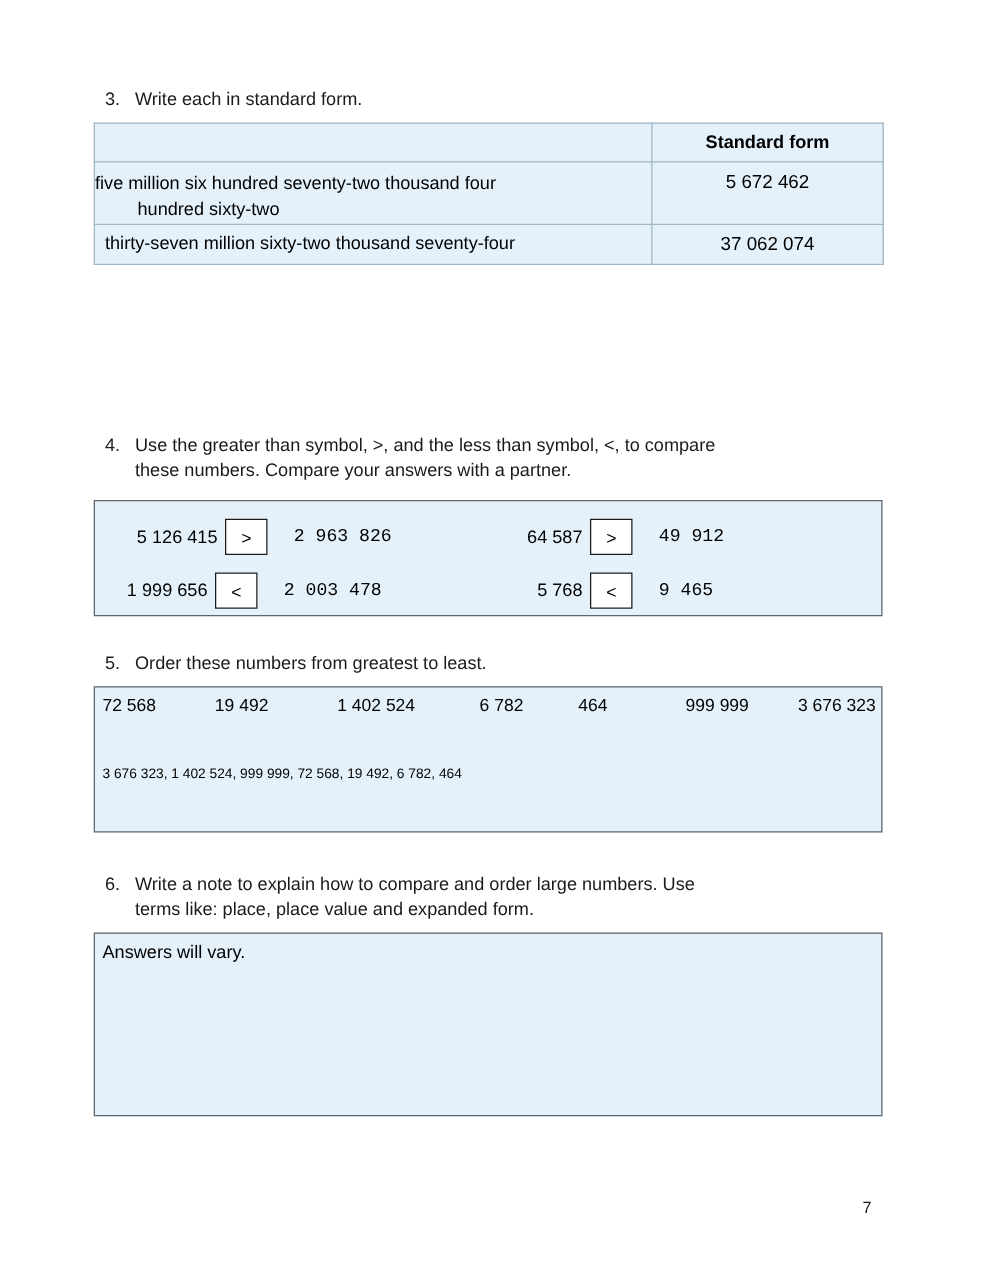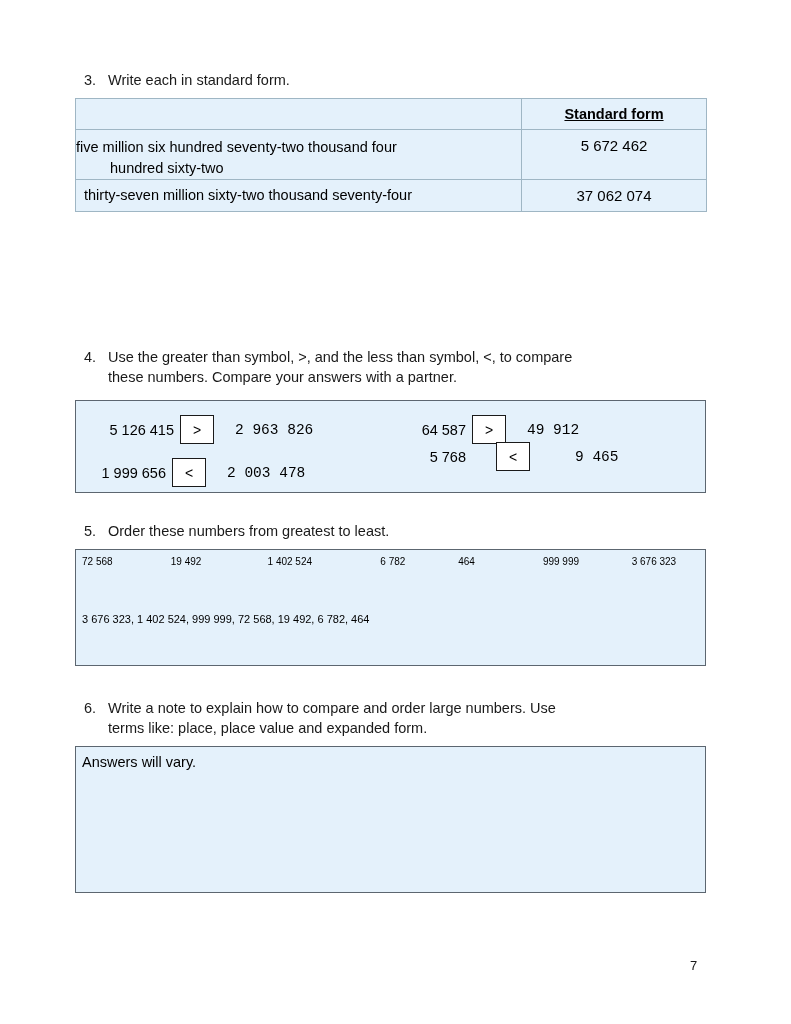--- a/index.html
+++ b/index.html
@@ -62,21 +62,20 @@
   }
   .std-table col.c1 { width: 446px; }
   .std-table col.c2 { width: 185px; }
 
   .th-blank { height: 30px; }
   .th-label {
     height: 30px;
     text-align: center;
     font-weight: bold;
     font-size: 14.5px;
-    text-decoration: underline;
   }
   .cell-word {
     padding: 5px 8px 6px 8px;
     line-height: 21px;
     text-indent: 0;
   }
   .cell-word .wrap2 {
     display: block;
     padding-left: 0;
   }
@@ -126,21 +125,21 @@
     box-sizing: border-box;
   }
   .cmp-right {
     text-align: right;
     font-family: Liberation Mono, monospace;
   }
 
   
   .num-list {
     position: absolute;
-    font-size: 10px;
+    font-size: 14px;
     white-space: nowrap;
   }
   .num-list span.n {
     display: inline-block;
   }
   .ans-line {
     position: absolute;
     font-size: 11px;
   }
 
@@ -212,21 +211,21 @@
     <span class="cmp-sym" style="margin-left:6px;">&gt;</span>
     <span class="cmp-right" style="margin-left:21px;">49 912</span>
   </div>
 
   <div class="cmp-row" style="left:82px; top:458px; width:230px; height:29px;">
     <span class="cmp-left" style="width:84px;">1 999 656</span>
     <span class="cmp-sym" style="margin-left:6px;">&lt;</span>
     <span class="cmp-right" style="margin-left:21px;">2 003 478</span>
   </div>
 
-  <div class="cmp-row" style="left:408px; top:442px; width:230px; height:29px;gap:24px;">
+  <div class="cmp-row" style="left:408px; top:458px; width:230px; height:29px;">
     <span class="cmp-left" style="width:58px;">5 768</span>
     <span class="cmp-sym" style="margin-left:6px;">&lt;</span>
     <span class="cmp-right" style="margin-left:21px;">9 465</span>
   </div>
 
   <div class="q-heading" style="left:84px; top:521px; width:620px;">
     <span class="q-num">5.</span>
     <span class="q-text">Order these numbers from greatest to least.</span>
   </div>
 

